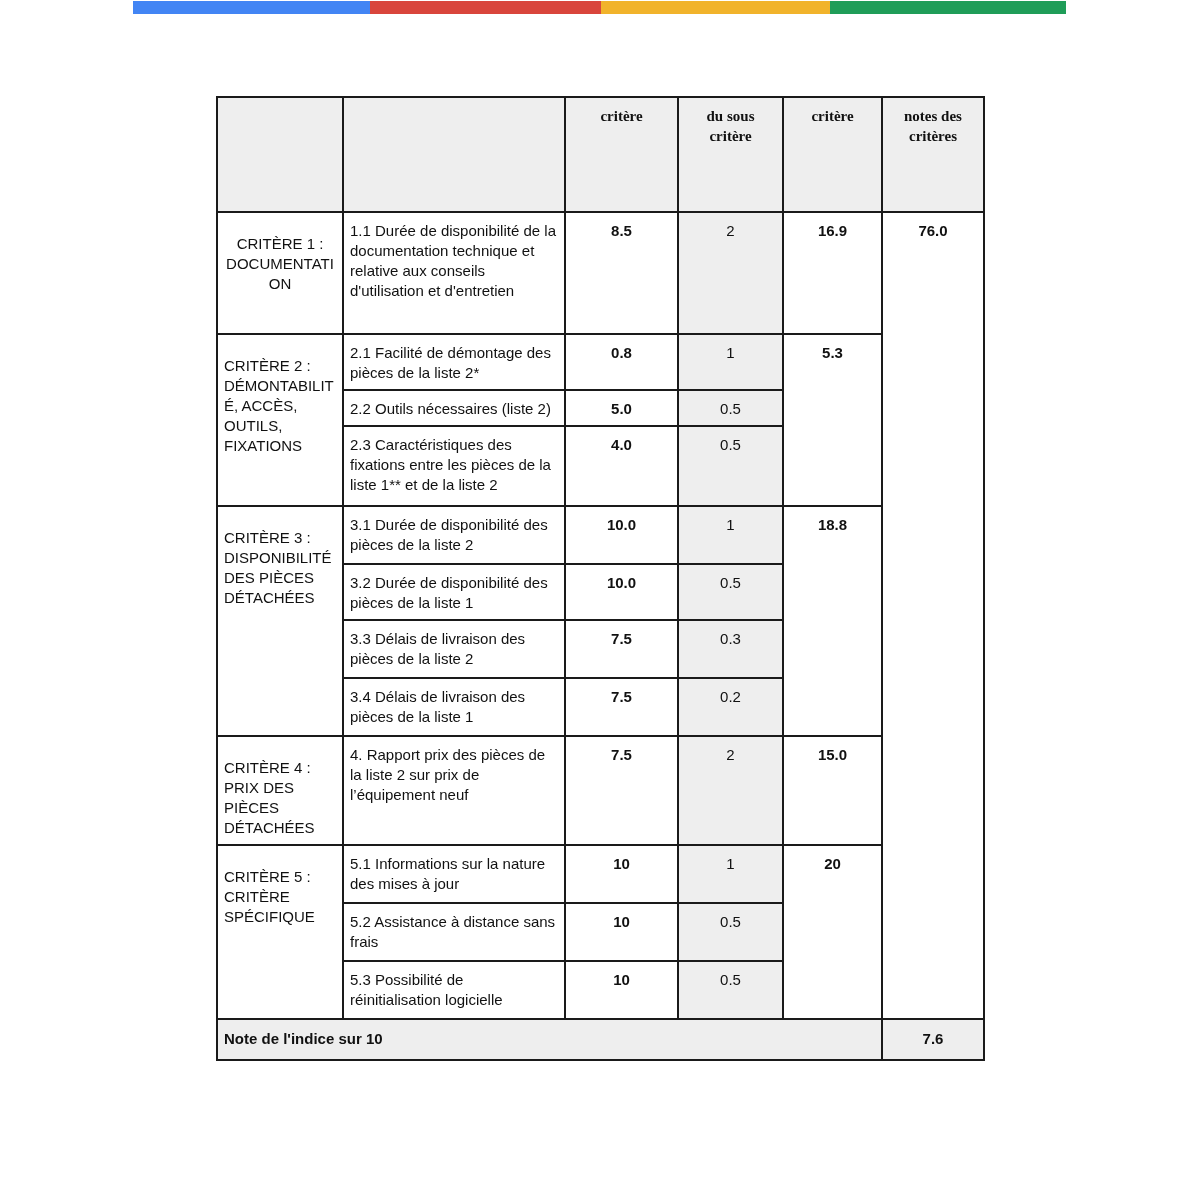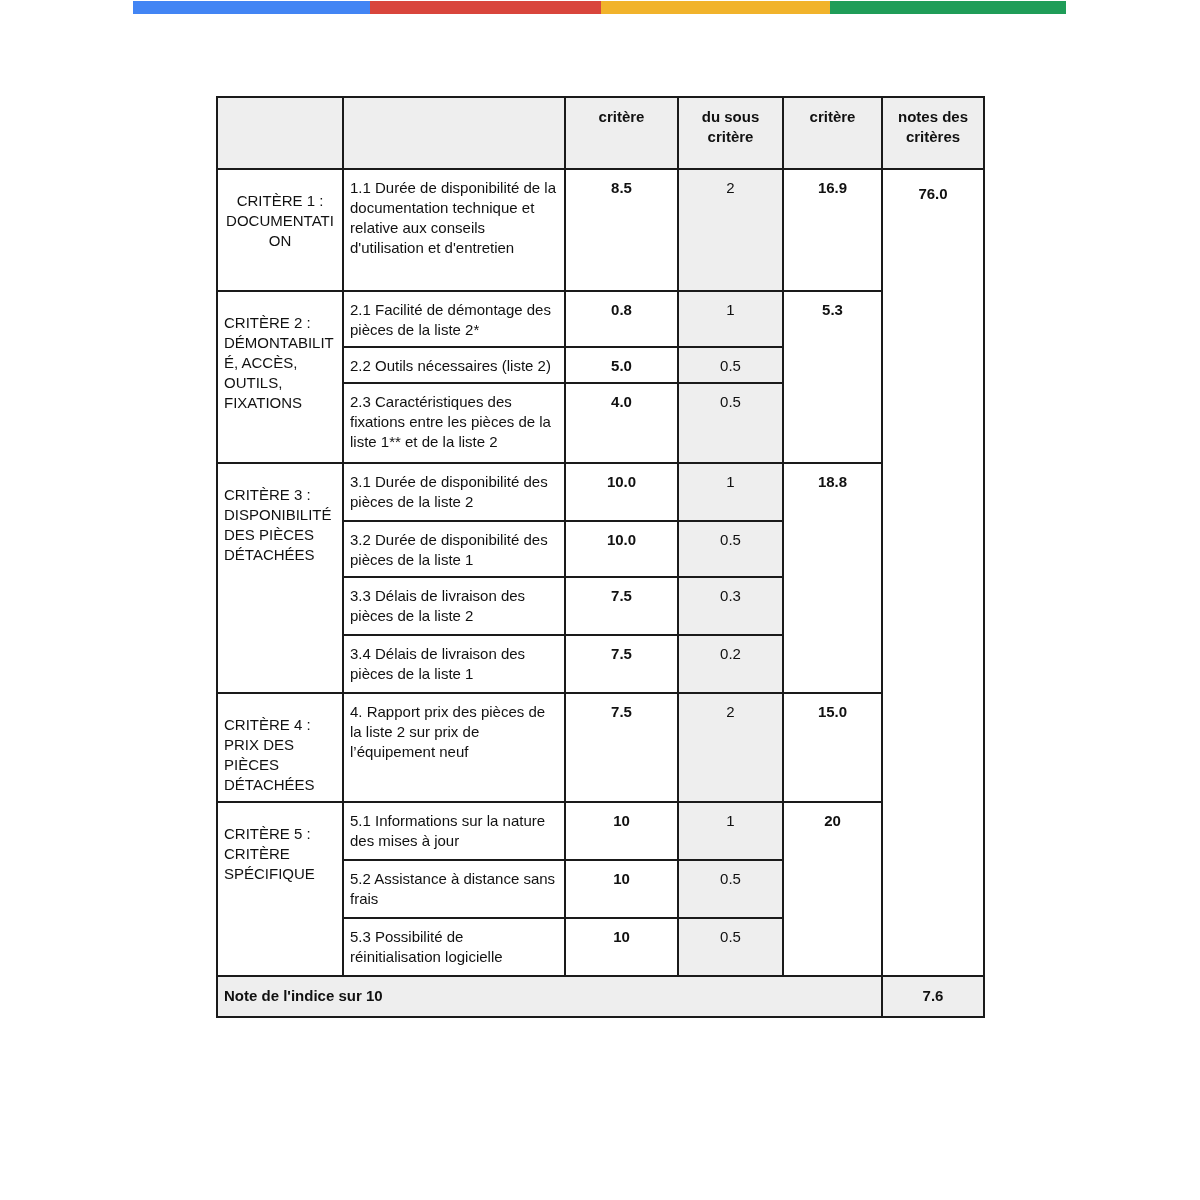--- a/index.html
+++ b/index.html
@@ -17,21 +17,21 @@
     border:2px solid #1a1a1a;vertical-align:top;padding:6px 6px;
     font-size:15px;line-height:1.33;overflow-wrap:break-word;word-wrap:break-word;
   }
   td.c-head{background:#eeeeee;font-weight:bold;text-align:center;padding-top:9px;}
   td.c-group{text-align:left;padding-top:21px;}
   td.c-group.center{text-align:center;}
   td.c-label{text-align:left;padding-top:8px;}
   td.c-score{font-weight:bold;text-align:center;padding-top:8px;}
   td.c-coef{text-align:center;background:#eeeeee;padding-top:8px;}
   td.c-gscore{font-weight:bold;text-align:center;padding-top:8px;border-radius:14px;}
-  td.c-total{font-weight:bold;text-align:center;padding-top:14px;border-radius:22px;}
+  td.c-total{font-weight:bold;text-align:center;padding-top:8px;border-radius:22px;}
   td.c-note-label{background:#eeeeee;font-weight:bold;text-align:left;vertical-align:middle;}
   td.c-note-value{background:#eeeeee;font-weight:bold;text-align:center;vertical-align:middle;}
 </style>
 </head>
 <body>
 
 <div class="top-bar">
     <div class="seg" style="width: 237px; background: rgb(66, 133, 244);"></div>
     <div class="seg" style="width: 231px; background: rgb(217, 69, 60);"></div>
     <div class="seg" style="width: 229px; background: rgb(241, 179, 43);"></div>
@@ -42,21 +42,21 @@
   <table>
     <colgroup>
       <col style="width:126px">
         <col style="width:222px">
         <col style="width:113px">
       <col style="width:105px">
         <col style="width:99px">
         <col style="width:102px">
     </colgroup>
     <tbody>
-        <tr style="height: 72px;">
+        <tr style="height: 115px; font-family: Liberation Serif, serif;">
           <td class="c-head"></td>
           <td class="c-head"></td>
           <td class="c-head">critère</td>
           <td class="c-head">du sous critère</td>
           <td class="c-head">critère</td>
           <td class="c-head">notes des critères</td>
         </tr>
         <tr style="height: 122px;">
           <td class="c-group center">CRITÈRE 1 : DOCUMENTATION</td>
           <td class="c-label">1.1 Durée de disponibilité de la documentation technique et relative aux conseils d'utilisation et d'entretien</td>

